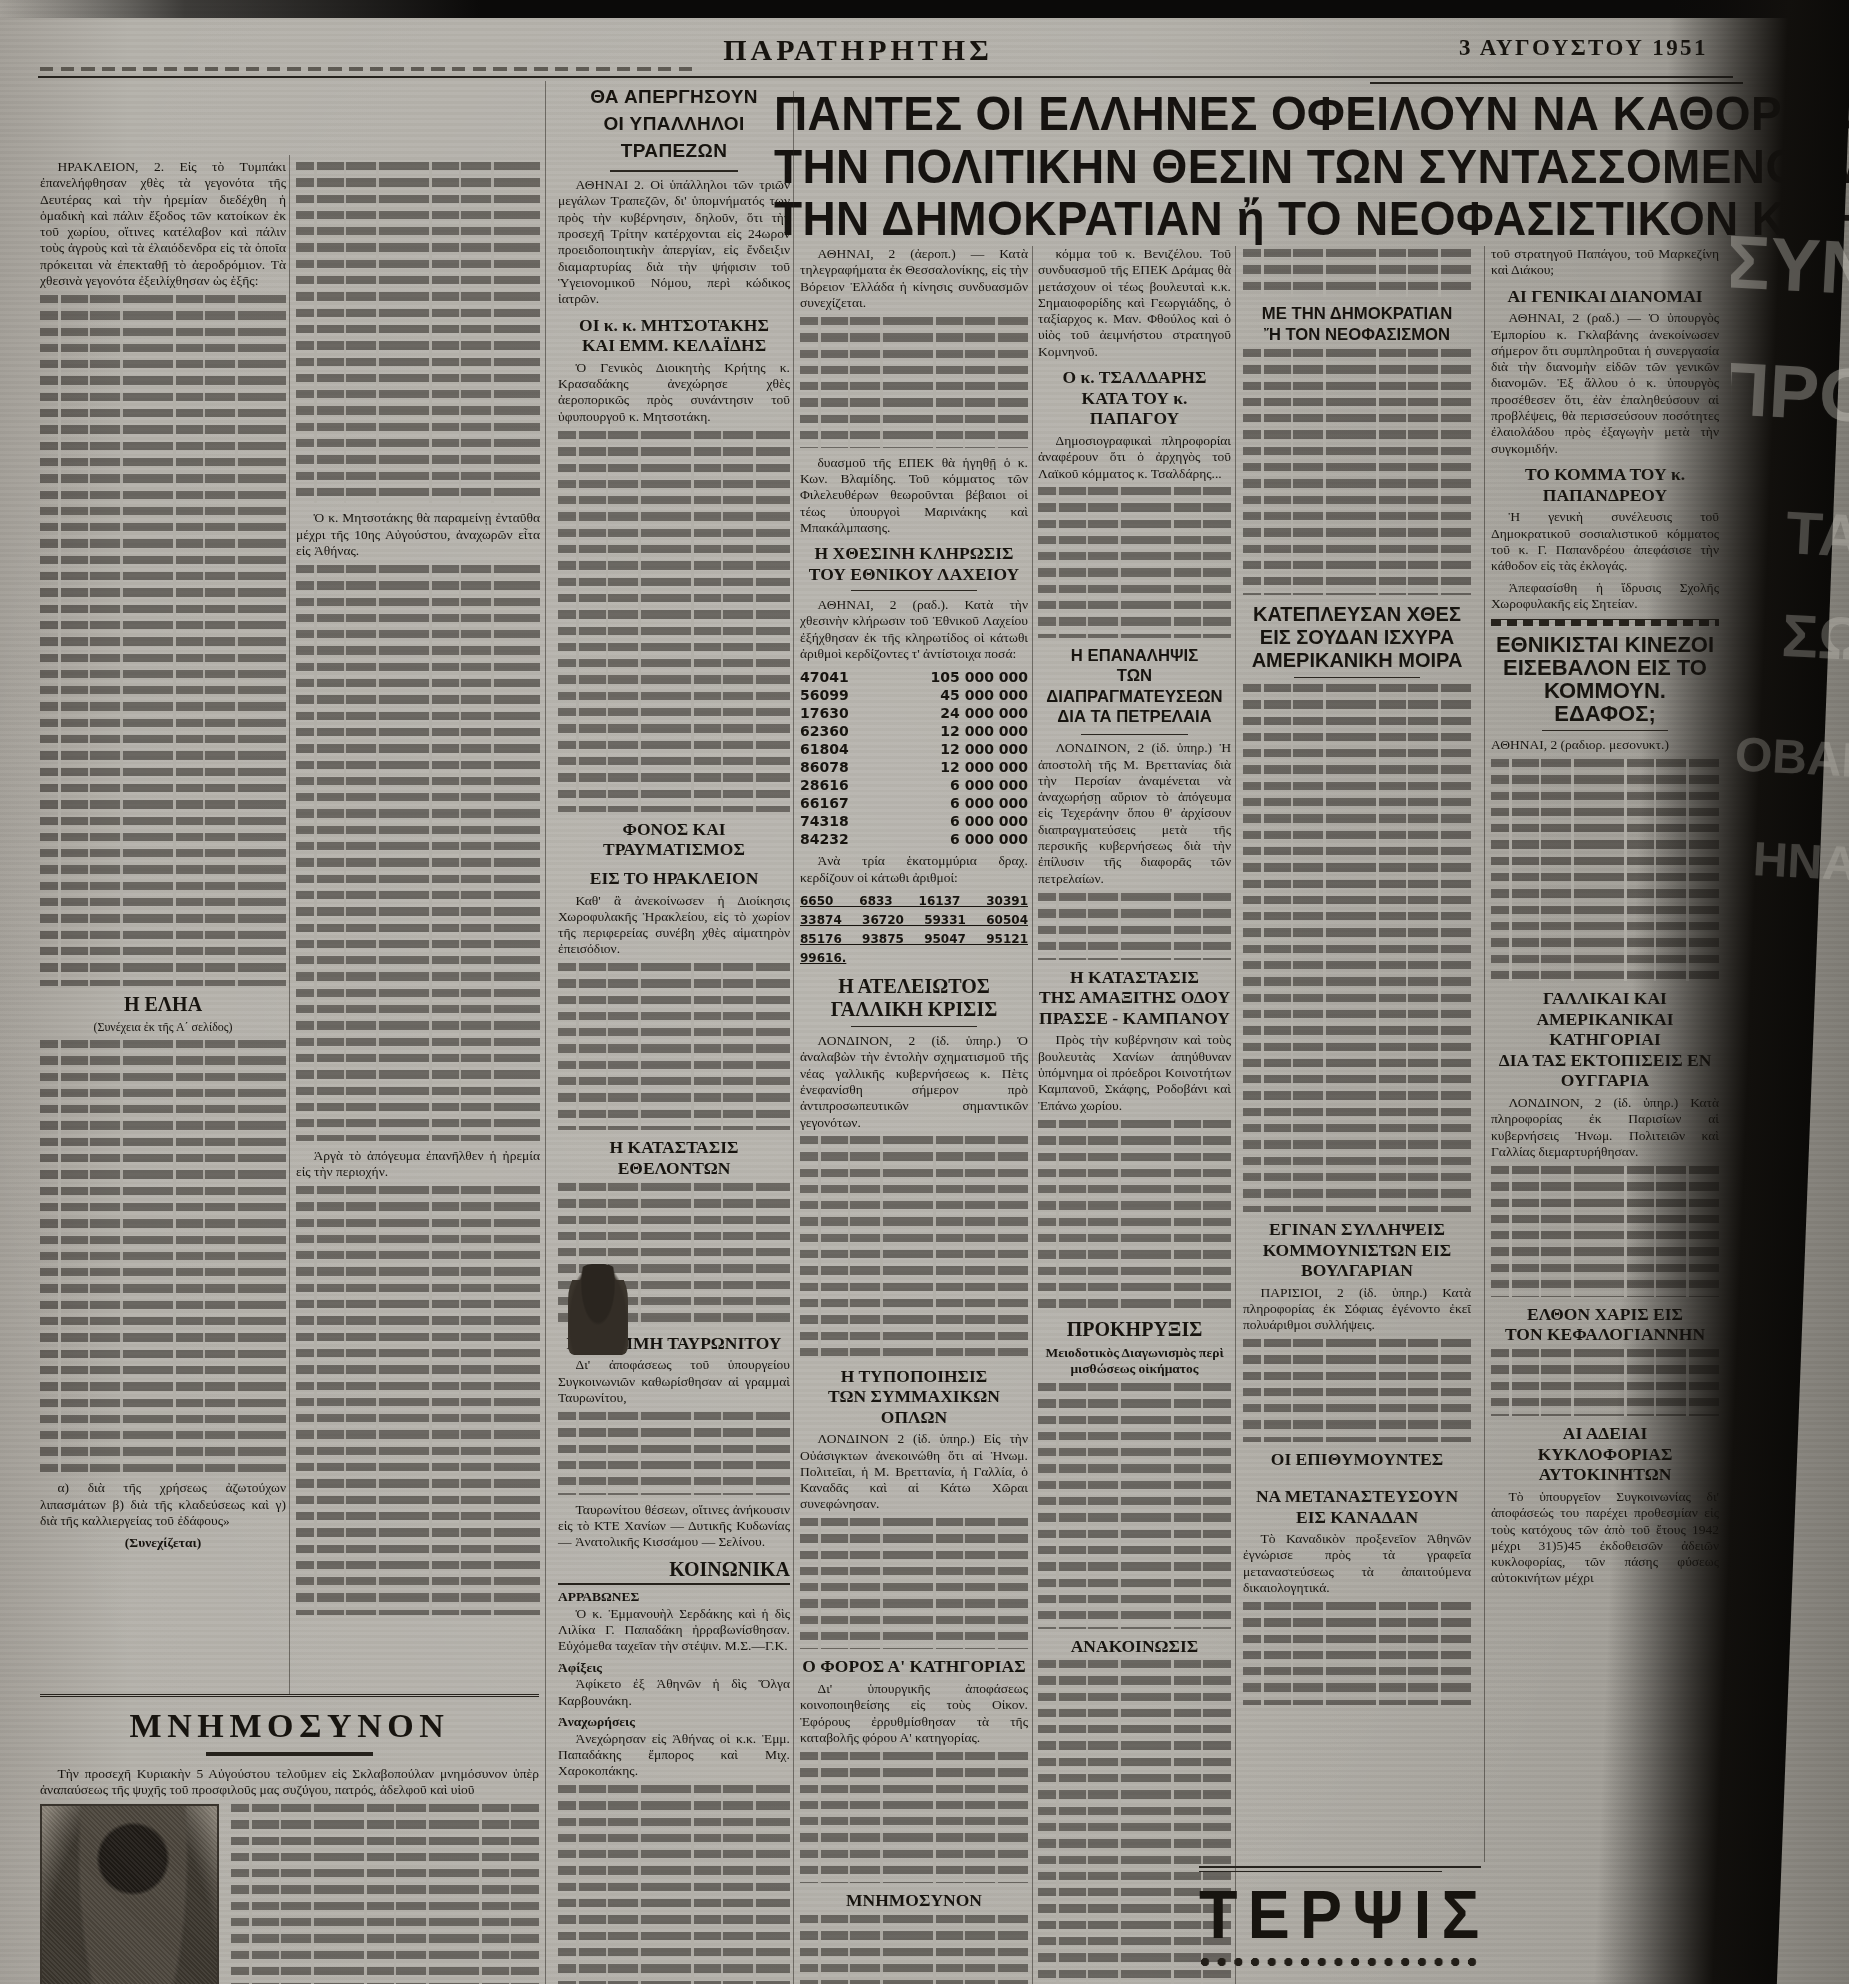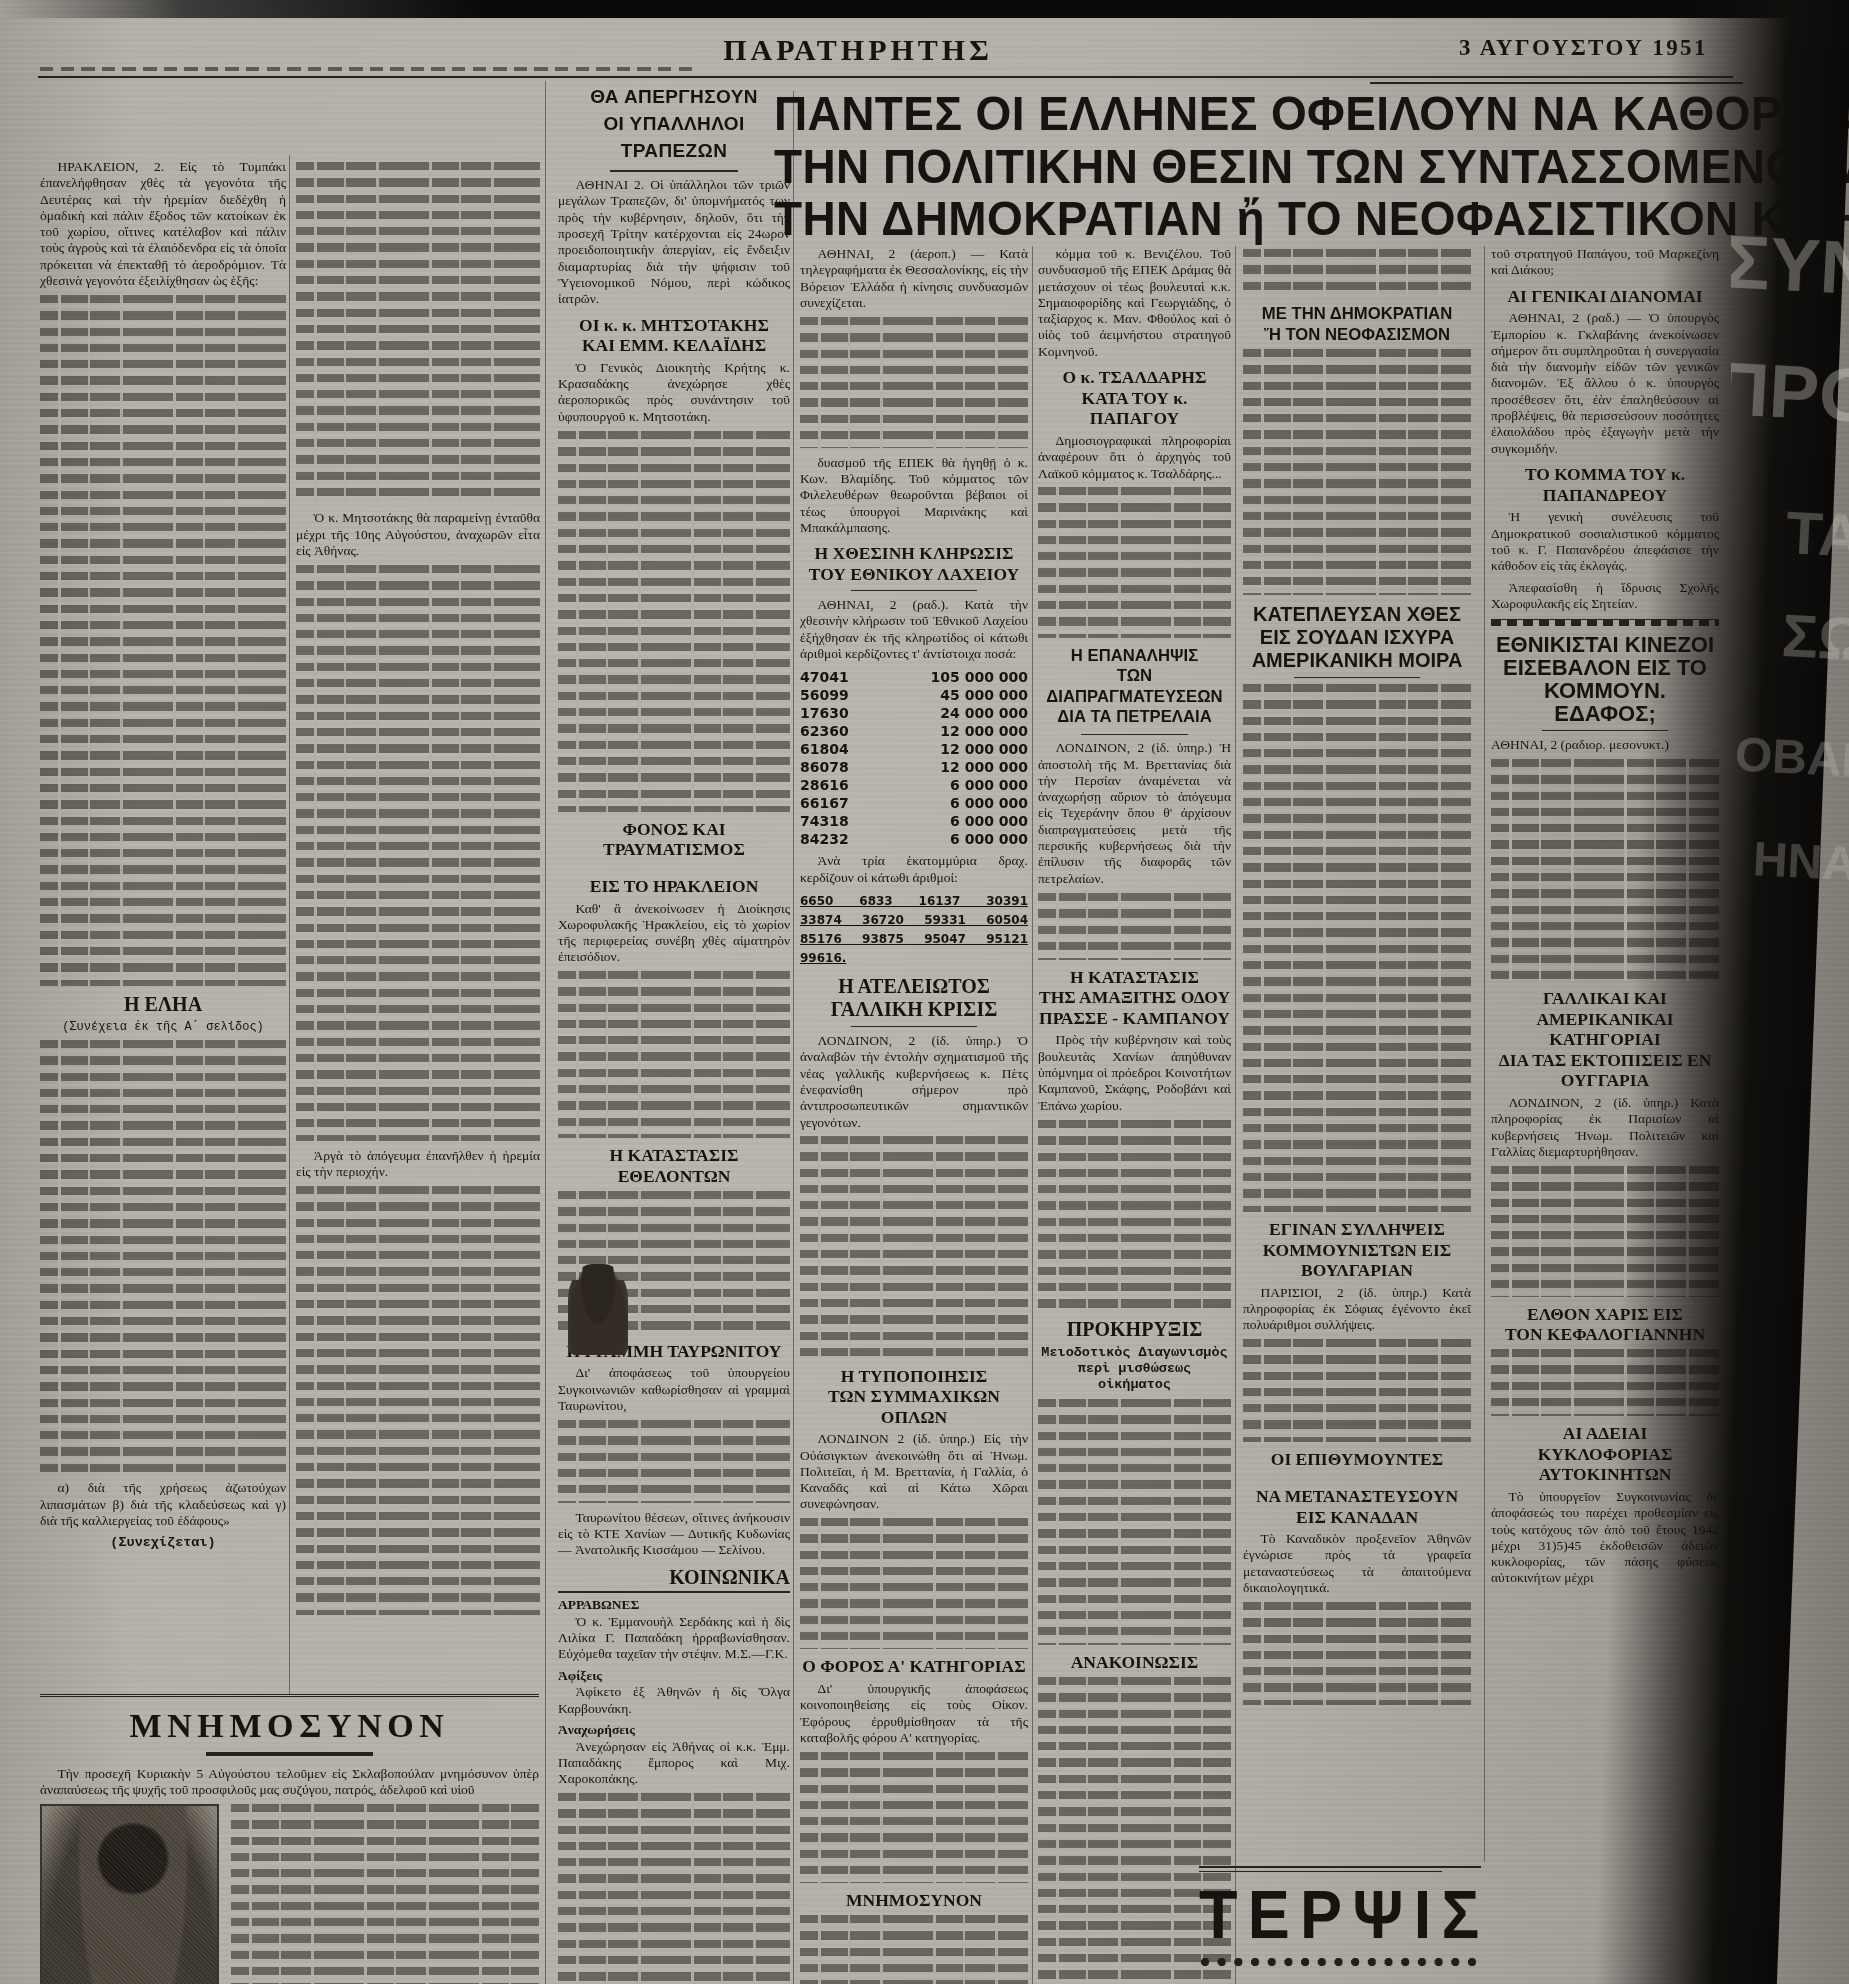--- a/index.html
+++ b/index.html
@@ -28,21 +28,21 @@
   .h-big{font-weight:bold;font-size:23px;line-height:27px;text-align:center;letter-spacing:0.4px;}
   .h-big.sans{font-family:"Liberation Sans",sans-serif;font-size:19px;}
   .sub{font-weight:bold;font-size:17.5px;line-height:20.6px;text-align:center;margin:7.1px 0 4px;}
   .sub.sans{font-family:"Liberation Sans",sans-serif;font-size:16.7px;}
   .sub.big{font-size:20px;line-height:23px;}
   .rule{height:2px;background:#2b2721;width:55%;margin:5.6px auto;}
   .rule.thin{height:1.2px;}
   .deco{height:5.6px;margin:6.4px 0;background:repeating-linear-gradient(90deg,#26221c 0 10.3px,rgba(0,0,0,0) 10.3px 16px);border-top:1.2px solid #26221c;}
   .p{font-size:13.5px;line-height:16.3px;text-align:justify;text-indent:17.5px;}
   .p.nf{text-indent:0;}
-  .p.c{text-align:center;text-indent:0;font-family:Liberation Mono, monospace;}
+  .p.c{text-align:center;text-indent:0;}
   .p.b{font-weight:bold;}
   .p.sm{font-size:12px;line-height:14.7px;}
   .gk{opacity:.88;filter:blur(0.2px);
     background:
       repeating-linear-gradient(90deg,rgba(178,175,168,0) 0 18px,rgba(178,175,168,.95) 18px 21.4px,rgba(178,175,168,0) 21.4px 48px,rgba(178,175,168,.9) 48px 50px,rgba(178,175,168,0) 50px 80px,rgba(178,175,168,.9) 80px 83px,rgba(178,175,168,0) 83px 115px),
       repeating-linear-gradient(180deg,rgba(24,20,16,.55) 0 8.3px,rgba(0,0,0,0) 8.3px 16.3px);
     margin:3.2px 0 7.1px;}
   .blk{margin-bottom:5.6px;}
   
   .lot-row{display:flex;justify-content:space-between;font-family:"DejaVu Sans",sans-serif;
@@ -125,21 +125,21 @@
   <div class="col" style="left:558px;top:83px;width:232px;">
     <div class="h-big sans">ΘΑ ΑΠΕΡΓΗΣΟΥΝ</div>
     <div class="h-big sans">ΟΙ ΥΠΑΛΛΗΛΟΙ ΤΡΑΠΕΖΩΝ</div>
     <div class="rule"></div>
     <div class="p blk">ΑΘΗΝΑΙ 2. Οἱ ὑπάλληλοι τῶν τριῶν μεγάλων Τραπεζῶν, δι' ὑπομνήματός των πρὸς τὴν κυβέρνησιν, δηλοῦν, ὅτι τὴν προσεχῆ Τρίτην κατέρχονται εἰς 24ωρον προειδοποιητικὴν ἀπεργίαν, εἰς ἔνδειξιν διαμαρτυρίας διὰ τὴν ψήφισιν τοῦ Ὑγειονομικοῦ Νόμου, περὶ κώδικος ἰατρῶν.</div>
     <div class="sub" style="margin-bottom:0;">ΟΙ κ. κ. ΜΗΤΣΟΤΑΚΗΣ</div>
     <div class="sub" style="margin-top:0;">ΚΑΙ ΕΜΜ. ΚΕΛΑΪΔΗΣ</div>
     <div class="p blk">Ὁ Γενικὸς Διοικητὴς Κρήτης κ. Κρασαδάκης ἀνεχώρησε χθὲς ἀεροπορικῶς πρὸς συνάντησιν τοῦ ὑφυπουργοῦ κ. Μητσοτάκη.</div>
     <div class="gk" style="height:381px;"></div>
     <div class="sub" style="margin-bottom:0;">ΦΟΝΟΣ ΚΑΙ ΤΡΑΥΜΑΤΙΣΜΟΣ</div>
-    <div class="sub" style="margin-top:16px;">ΕΙΣ ΤΟ ΗΡΑΚΛΕΙΟΝ</div>
+    <div class="sub" style="margin-top:8px;">ΕΙΣ ΤΟ ΗΡΑΚΛΕΙΟΝ</div>
     <div class="p blk">Καθ' ἃ ἀνεκοίνωσεν ἡ Διοίκησις Χωροφυλακῆς Ἡρακλείου, εἰς τὸ χωρίον τῆς περιφερείας συνέβη χθὲς αἱματηρὸν ἐπεισόδιον.</div>
     <div class="gk" style="height:167px;"></div>
     <div class="sub">Η ΚΑΤΑΣΤΑΣΙΣ ΕΘΕΛΟΝΤΩΝ</div>
     <div class="gk" style="height:143px;"></div>
     <div class="sub">Η ΓΡΑΜΜΗ ΤΑΥΡΩΝΙΤΟΥ</div>
     <div class="p blk">Δι' ἀποφάσεως τοῦ ὑπουργείου Συγκοινωνιῶν καθωρίσθησαν αἱ γραμμαὶ Ταυρωνίτου,</div>
     <div class="gk" style="height:83px;"></div>
     <div class="p blk">Ταυρωνίτου θέσεων, οἵτινες ἀνήκουσιν εἰς τὸ ΚΤΕ Χανίων — Δυτικῆς Κυδωνίας — Ἀνατολικῆς Κισσάμου — Σελίνου.</div>
     <div class="sub big" style="text-align:right;border-bottom:2px solid #26221c;padding-bottom:2.4px;">ΚΟΙΝΩΝΙΚΑ</div>
     <div class="p b nf">ΑΡΡΑΒΩΝΕΣ</div>

